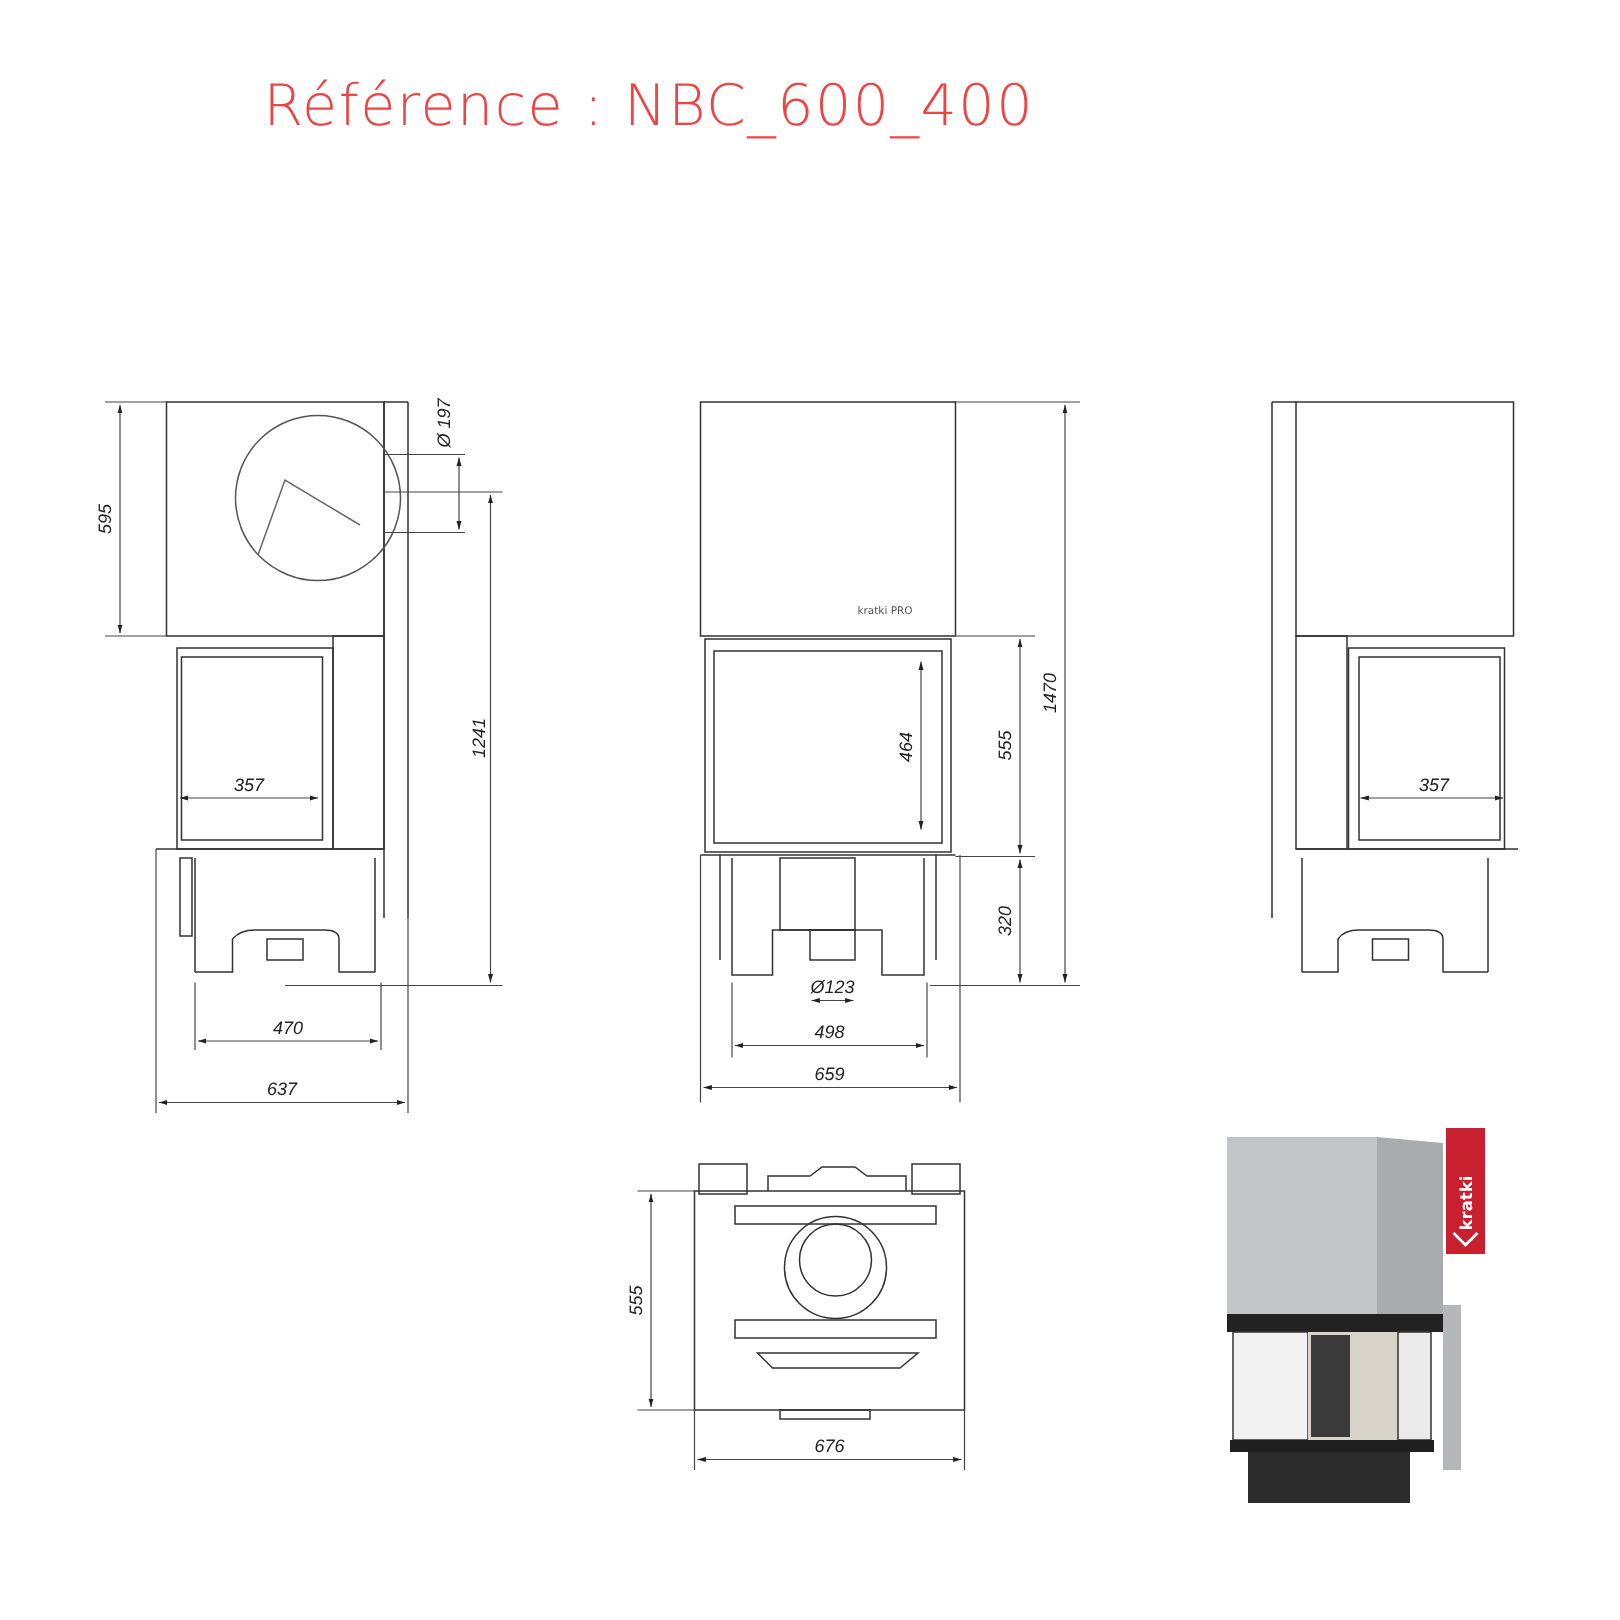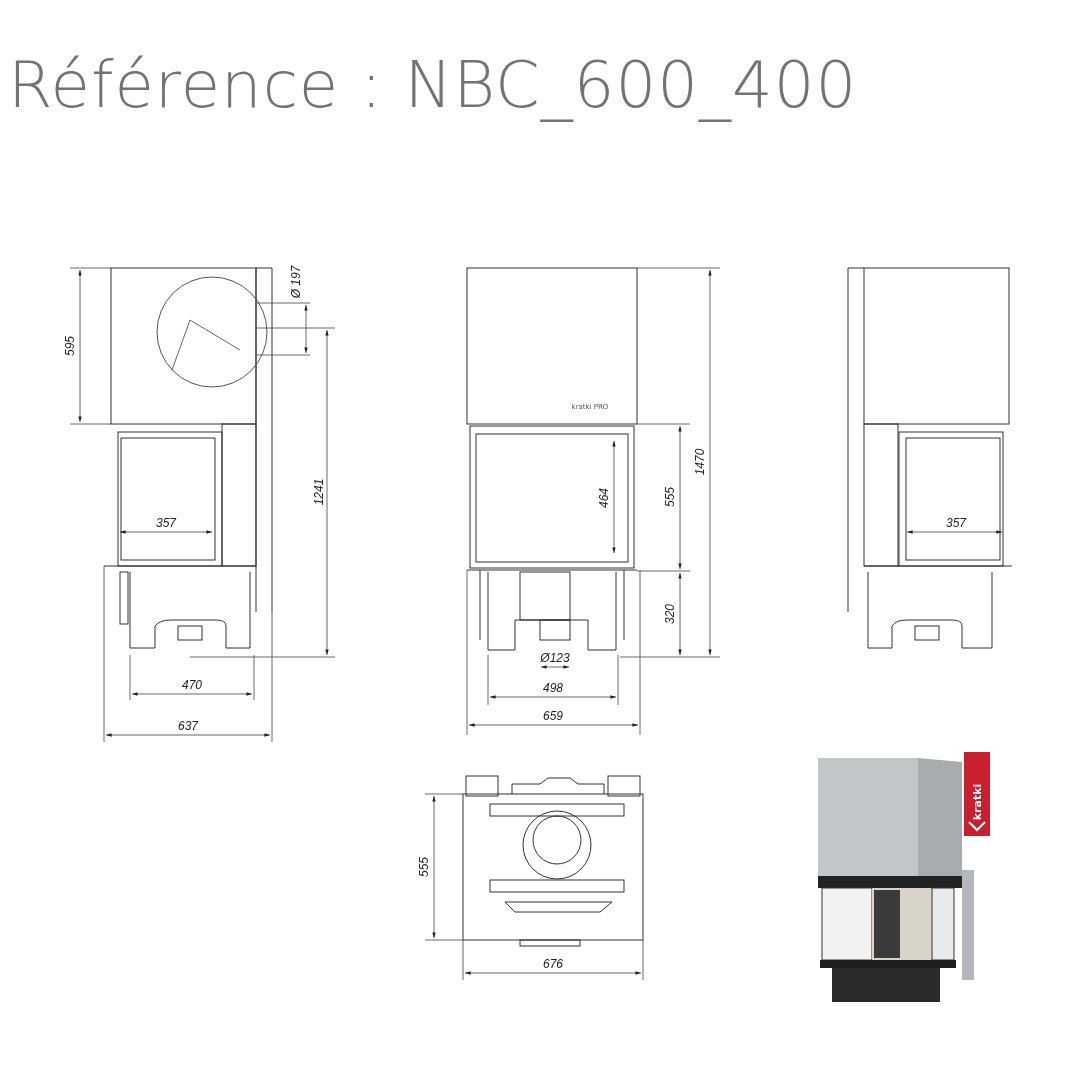--- a/index.html
+++ b/index.html
@@ -1,17 +1,17 @@
 <!DOCTYPE html>
 <html><head>
 <meta charset="utf-8">
 <style>
   html,body{margin:0;padding:0;background:#fff;}
   body{width:1080px;height:1080px;position:relative;overflow:hidden;font-family:"Liberation Sans",sans-serif;}
-  .title{position:absolute;left:0;top:48px;width:865px;text-align:center;font-family:"DejaVu Sans",sans-serif;font-size:64px;font-weight:300;letter-spacing:1px;color:#737373;}
+  .title{position:absolute;left:0;top:48px;width:865px;text-align:center;font-family:"DejaVu Sans",sans-serif;font-size:38px;font-weight:300;letter-spacing:1px;color:#ef4444;}
   svg.draw{position:absolute;left:0;top:0;}
   .dim{font-family:"Liberation Sans",sans-serif;font-size:12px;font-style:italic;fill:#222;}
   .photo{position:absolute;left:812px;top:750px;width:190px;height:260px;}
 </style>
 </head>
 <body>
 
 <div class="title">Référence : NBC_600_400</div>
 
 <svg class="draw" width="1080" height="1080" viewBox="0 0 1080 1080">

